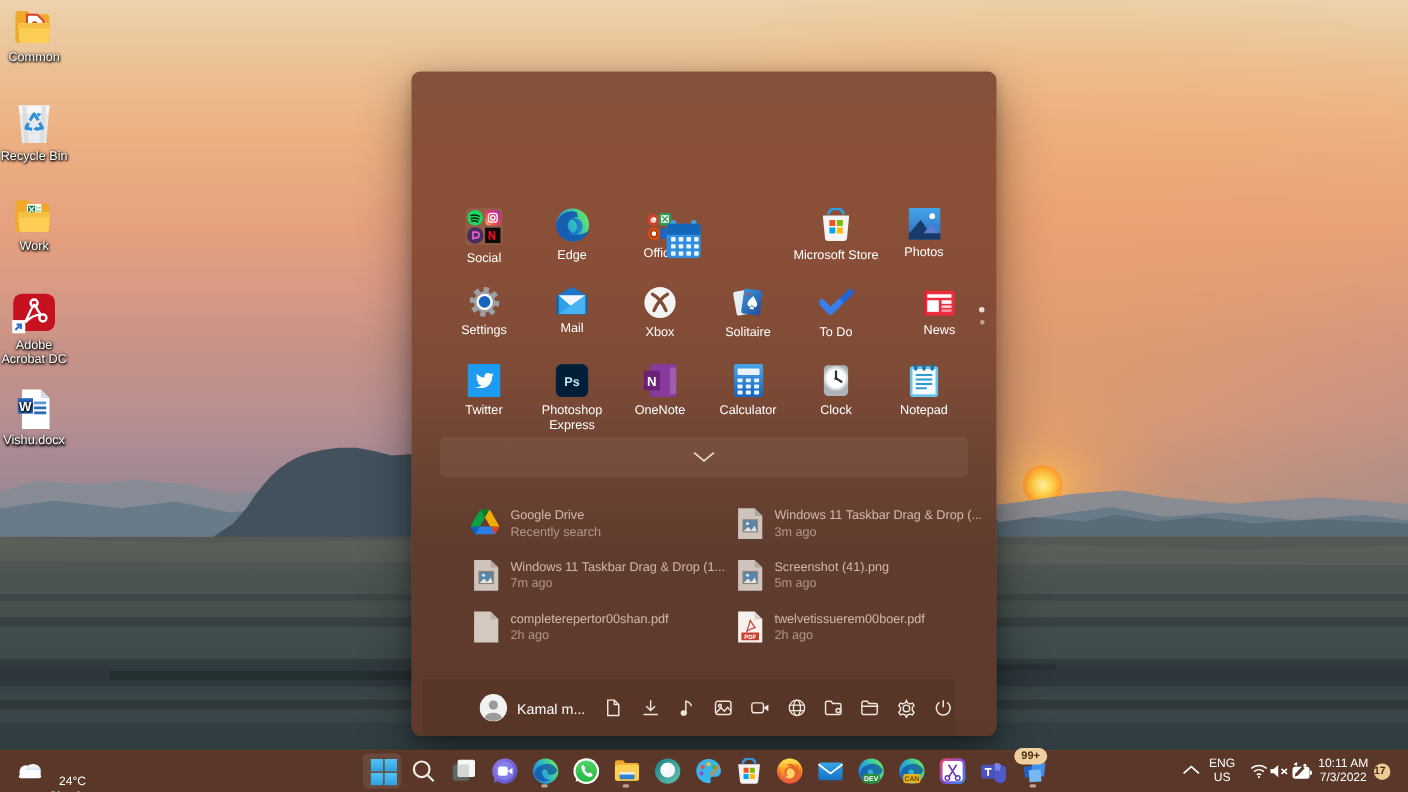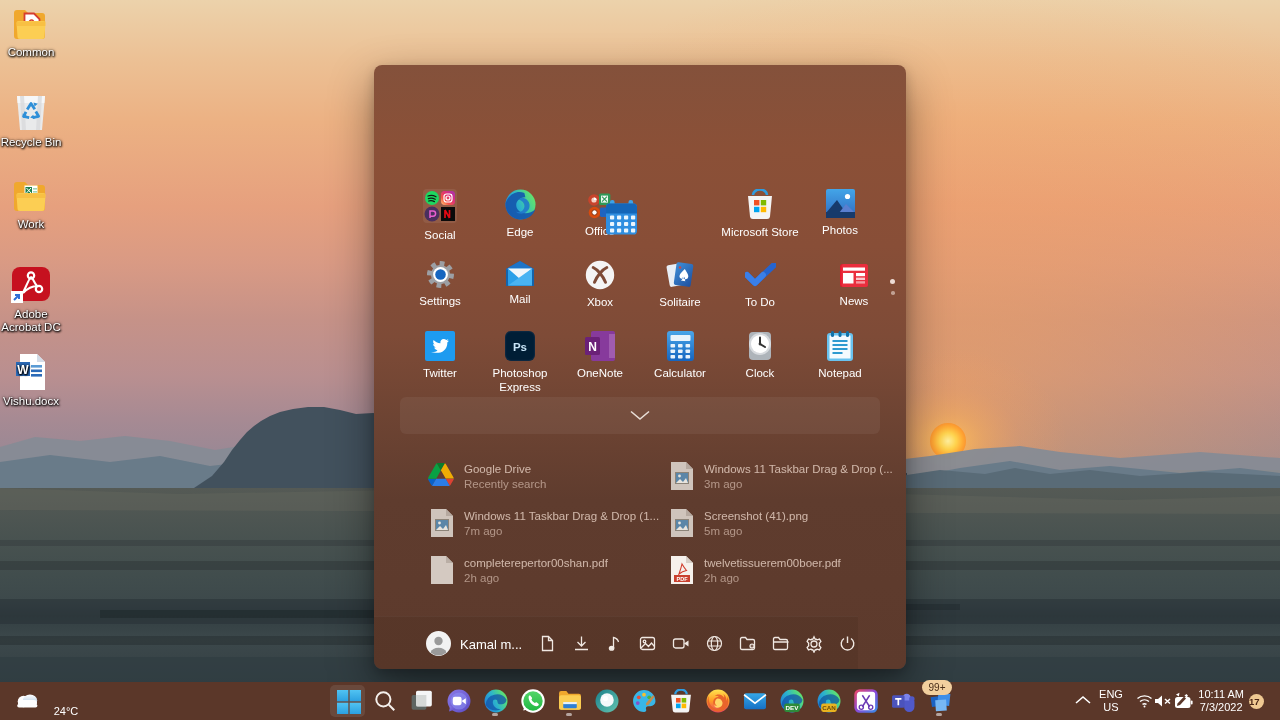--- a/index.html
+++ b/index.html
@@ -18,21 +18,21 @@
   background:rgba(255,255,255,.085);border:1px solid rgba(255,255,255,.12);color:#e8dcd4;font-size:14px;
   display:flex;align-items:center}
 #searchbox svg{margin:0 10px 0 12px}
 .tile{position:absolute;width:80px;text-align:center;color:#fff;font-size:11.5px;line-height:14px;white-space:nowrap}
 .tile svg{display:block;margin:0 auto 5px}
 #expand{position:absolute;left:26px;top:332px;width:480px;height:37px;border-radius:6px;background:rgba(255,255,255,.055)}
 .rec{position:absolute;width:240px;height:44px}
 .rec .ric{position:absolute;left:16px;top:2px}
 .rec .rt1{position:absolute;left:50px;top:4px;font-size:11.5px;color:rgba(230,207,194,.83);white-space:nowrap}
 .rec .rt2{position:absolute;left:50px;top:19px;font-size:11.5px;color:rgba(222,196,182,.66);white-space:nowrap}
-#userbar{position:absolute;left:0;bottom:0;width:484px;height:53px;background:rgba(25,8,4,.08);border-top:1px solid rgba(255,255,255,.04)}
+#userbar{position:absolute;left:10px;bottom:0;width:484px;height:53px;background:rgba(25,8,4,.08);border-top:1px solid rgba(255,255,255,.04)}
 .ubicon{position:absolute;top:18px}
 
 #taskbar{position:absolute;left:0;top:682px;width:1280px;height:38px;background:#5b3729}
 .tb{position:absolute;top:7px;width:24px;height:24px}
 .tray{color:#fff;font-size:11px;line-height:12.5px;text-align:center}
 </style>
 </head>
 <body>
 <div id="stage">
 
@@ -634,21 +634,21 @@
     <circle cx="20" cy="9.5" r="2.6" fill="#5059c9"></circle>
     <path d="M12,11 h9.5 q1,0 1,1 v5 a5,5 0 0 1 -10,0 Z" fill="#5059c9"></path>
     <rect x="1" y="6" width="12" height="12" rx="1.5" fill="#4b53bc"></rect>
     <path d="M4,9.5 h6 M7,9.5 v6" stroke="#fff" stroke-width="1.6"></path>
   </svg>
   <svg class="tb" style="left:929px" width="22" height="22" viewBox="0 0 22 22">
     <rect x="2" y="7" width="9" height="9" fill="#1b62c4" transform="rotate(-8 6 11)"></rect>
     <rect x="8" y="4" width="11" height="11" fill="#3f8ee8" transform="rotate(6 13 10)"></rect>
     <rect x="6" y="10" width="10" height="10" fill="#77b7f4" transform="rotate(-4 11 15)"></rect>
   </svg>
-  <div class="abs" style="left:922px;top:-2px;width:30px;height:15px;border-radius:8px;background:#f2cf9e;color:#4a2e1a;font-size:10px;font-weight:normal;text-align:center;line-height:15px">99+</div>
+  <div class="abs" style="left:922px;top:-2px;width:30px;height:15px;border-radius:8px;background:#f2cf9e;color:#4a2e1a;font-size:10px;font-weight:bold;text-align:center;line-height:15px">99+</div>
 
   <div class="abs" style="left:492px;top:31px;width:6px;height:3px;border-radius:2px;background:rgba(255,255,255,.55)"></div>
   <div class="abs" style="left:566px;top:31px;width:6px;height:3px;border-radius:2px;background:rgba(255,255,255,.55)"></div>
   <div class="abs" style="left:936px;top:31px;width:6px;height:3px;border-radius:2px;background:rgba(255,255,255,.55)"></div>
 
   <svg class="abs" style="left:1074px;top:13px" width="18" height="10" viewBox="0 0 18 10" fill="none" stroke="#fff" stroke-width="1.6">
     <path d="M2,8 L9,2 L16,8"></path>
   </svg>
   <div class="abs tray" style="left:1098px;top:6px;width:26px">ENG<br>US</div>
   <svg class="abs" style="left:1136px;top:12px" width="17" height="14" viewBox="0 0 17 14" fill="none" stroke="#fff" stroke-width="1.4">

